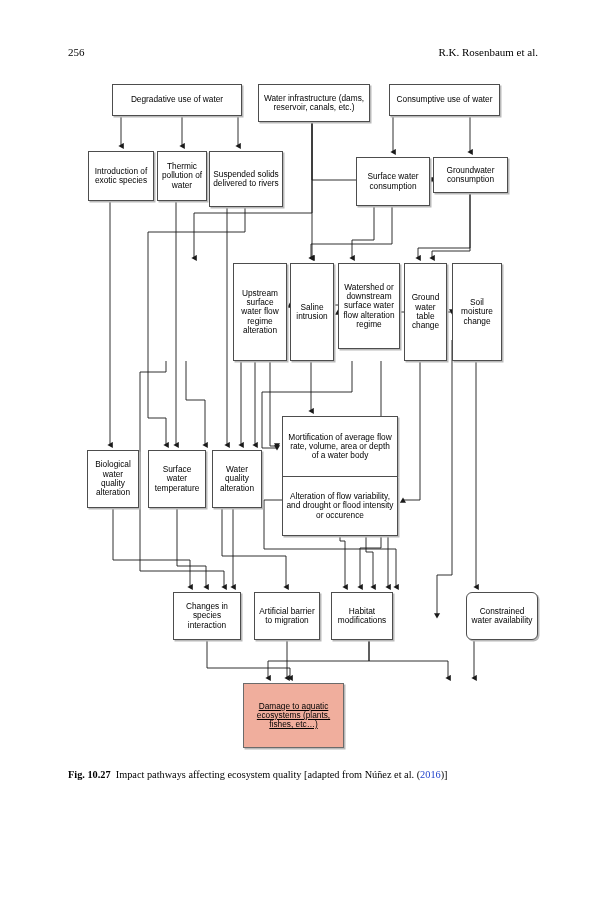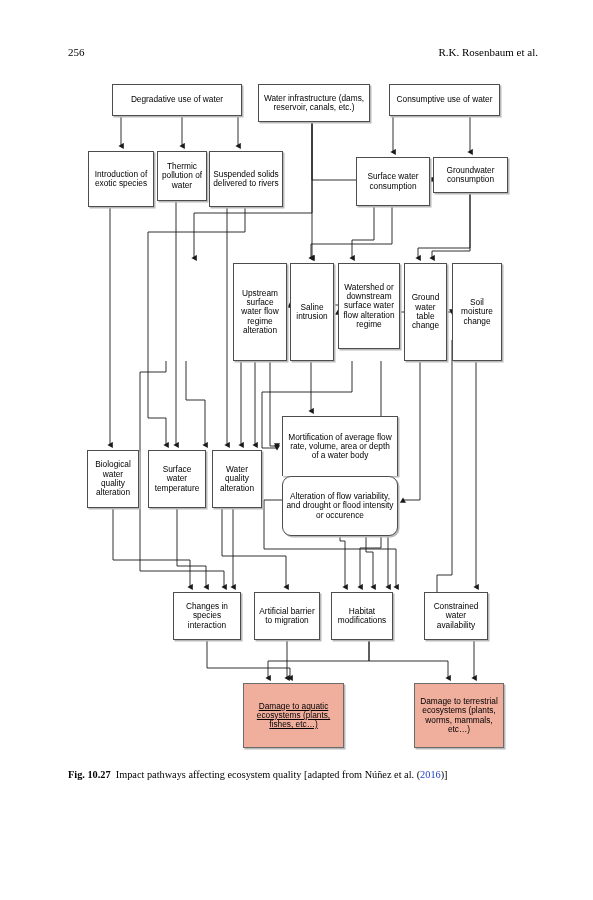--- a/index.html
+++ b/index.html
@@ -122,21 +122,21 @@
     <div class="node" style="left:112px;top:84px;width:130px;height:32px;">
       <span>Degradative use of water</span>
     </div>
     <div class="node" style="left:258px;top:84px;width:112px;height:38px;align-items:center;">
       <span>Water infrastructure (dams, reservoir, canals, etc.)</span>
     </div>
     <div class="node" style="left:389px;top:84px;width:111px;height:32px;">
       <span>Consumptive use of water</span>
     </div>
 
-    <div class="node" style="left:88px;top:151px;width:66px;height:56px;">
+    <div class="node" style="left:88px;top:151px;width:66px;height:50px;">
       <span>Introduction of exotic species</span>
     </div>
     <div class="node" style="left:157px;top:151px;width:50px;height:50px;">
       <span>Thermic pollution of water</span>
     </div>
     <div class="node" style="left:209px;top:151px;width:74px;height:56px;">
       <span>Suspended solids delivered to rivers</span>
     </div>
     <div class="node" style="left:356px;top:157px;width:74px;height:49px;">
       <span>Surface water consumption</span>
@@ -166,42 +166,39 @@
     </div>
     <div class="node" style="left:148px;top:450px;width:58px;height:58px;">
       <span>Surface water temperature</span>
     </div>
     <div class="node" style="left:212px;top:450px;width:50px;height:58px;">
       <span>Water quality alteration</span>
     </div>
     <div class="node" style="left:282px;top:416px;width:116px;height:60px;border-bottom:none;">
       <span>Mortification of average flow rate, volume, area or depth of a water body</span>
     </div>
-    <div class="node" style="left:282px;top:476px;width:116px;height:60px;border-radius:9px;">
+    <div class="node" style="left:282px;top:476px;width:116px;height:60px;">
       <span>Alteration of flow variability, and drought or flood intensity or occurence</span>
     </div>
 
     <div class="node" style="left:173px;top:592px;width:68px;height:48px;">
       <span>Changes in species interaction</span>
     </div>
     <div class="node" style="left:254px;top:592px;width:66px;height:48px;">
       <span>Artificial barrier to migration</span>
     </div>
     <div class="node" style="left:331px;top:592px;width:62px;height:48px;">
       <span>Habitat modifications</span>
     </div>
-    <div class="node" style="left:424px;top:592px;width:64px;height:48px;">
+    <div class="node" style="left:466px;top:592px;width:72px;height:48px;border-radius:6px;">
       <span>Constrained water availability</span>
     </div>
 
     <div class="node dmg" style="left:243px;top:683px;width:101px;height:65px;text-decoration:underline;">
       <span>Damage to aquatic ecosystems (plants, fishes, etc…)</span>
-    </div>
-    <div class="node dmg" style="left:414px;top:683px;width:90px;height:65px;">
-      <span>Damage to terrestrial ecosystems (plants, worms, mammals, etc…)</span>
     </div>
 
   </div>
 
   <div class="caption">
     <b>Fig. 10.27</b>&nbsp;&nbsp;<span>Impact pathways affecting ecosystem quality [adapted from Núñez et al. (</span><span class="lnk">2016</span><span>)]</span>
   </div>
 
 </div>
 

